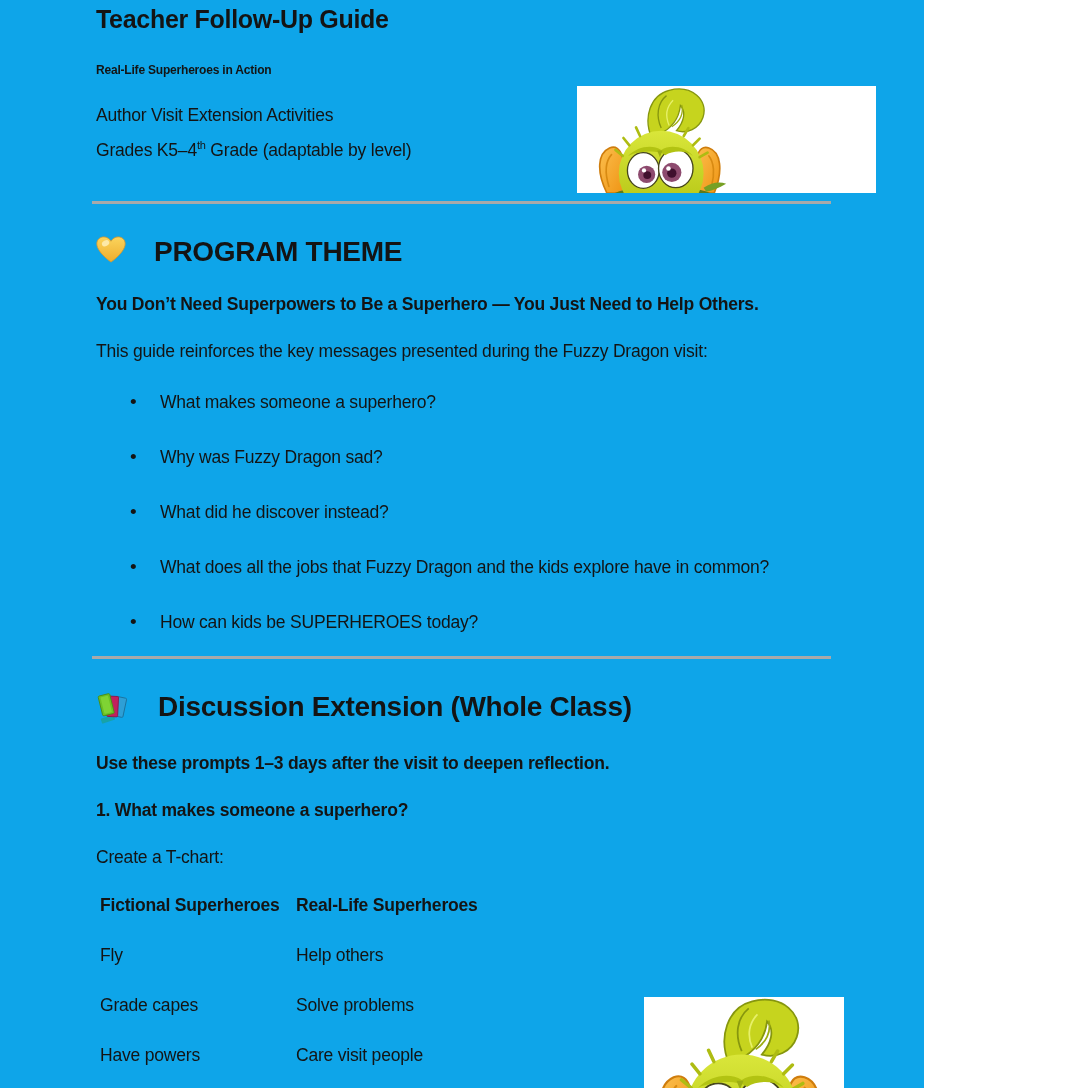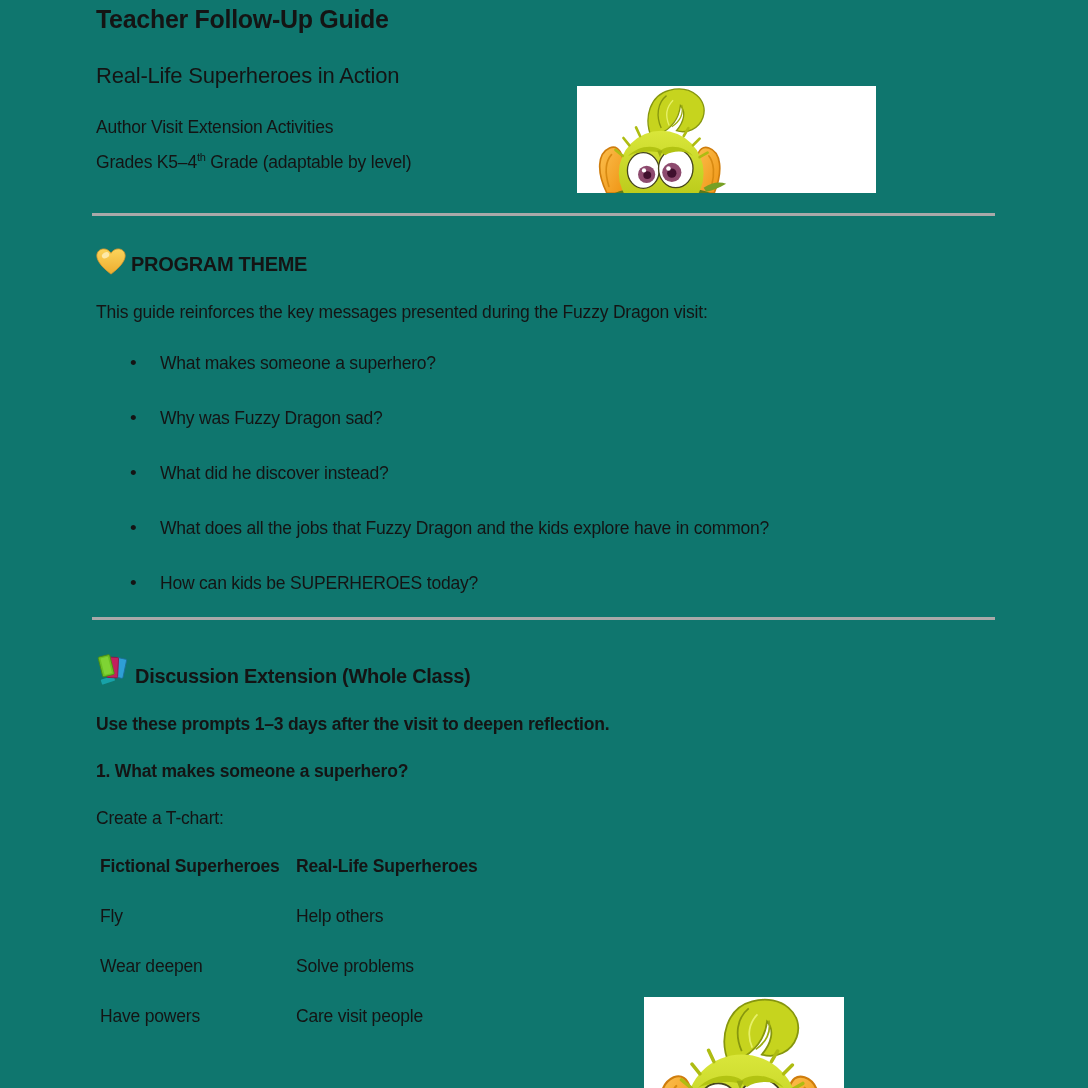--- a/index.html
+++ b/index.html
@@ -1,59 +1,59 @@
 <!DOCTYPE html>
 <html style="--divider: #a9a9a9; --text: #141414; --fur: #c6d41e; --fur-dark: #8a9a10; --ear-orange: #f5a023; --iris-plum: #8d4a6e; --heart-yellow: #f7c243; --book-green: #6cc024; --book-red: #c21f5e; --book-blue: #2e9fd6;"><head>
 <meta charset="utf-8">
 <style>
   * { box-sizing: border-box; }
   html, body { margin: 0; padding: 0; background: #ffffff; }
   .page {
     position: relative;
-    width: 1088px;
+    width: 924px;
     height: 1088px;
     overflow: hidden;
-    background: #0f766e;
+    background: #0ea5e9;
     font-family: "Liberation Sans", "DejaVu Sans", sans-serif;
     color: #141414;
     padding: 0 93px 0 96px;
     letter-spacing: -0.2px;
   }
   h1.doc-title {
     font-size: 25px;
     font-weight: bold;
     margin: 5px 0 0 0;
     letter-spacing: -0.3px;
   }
   p.doc-subtitle {
-    font-size: 22px;
-    font-weight: normal;
+    font-size: 12px;
+    font-weight: bold;
     margin: 29px 0 0 0;
   }
   p.author-block {
     font-size: 17.5px;
     line-height: 30px;
     margin: 23px 0 0 0;
   }
   sup { font-size: 11px; }
   .divider {
     border: none;
     height: 3px;
     background: var(--divider, #a9a9a9);
     margin: 0;
     margin-left: -4px;
     width: calc(100% + 4px);
   }
   .divider-1 { margin-top: 36px; }
   .divider-2 { margin-top: 19px; }
   h2.section-heading {
     display: flex;
-    align-items: flex-end;
-    gap: 5px;
-    font-size: 20px;
+    align-items: flex-start;
+    gap: 28px;
+    font-size: 28px;
     font-weight: bold;
     margin: 32px 0 0 0;
     letter-spacing: -0.3px;
   }
   h2.section-heading .icon { flex: 0 0 auto; display: inline-flex; }
   p.bold-para {
     font-size: 17.5px;
     font-weight: bold;
     margin: 26px 0 0 0;
   }
@@ -188,20 +188,21 @@
             <stop offset="1" stop-color="#eead2e"></stop>
           </linearGradient>
         </defs>
         <path d="M18 31 C6 22 1 14.5 1 9 C1 3.8 5 0.8 9.5 0.8 C13 0.8 16 2.8 18 6 C20 2.8 23 0.8 26.5 0.8 C31 0.8 35 3.8 35 9 C35 14.5 30 22 18 31 Z" fill="url(#heartGrad)" stroke="#d9992b" stroke-width="1"></path>
         <ellipse cx="11.5" cy="8.5" rx="4.6" ry="3.4" fill="#fde9a8" transform="rotate(-28 11.5 8.5)"></ellipse>
       </svg>
     </span>
     <span>PROGRAM THEME</span>
   </h2>
 
+  <p class="bold-para">You Don’t Need Superpowers to Be a Superhero — You Just Need to Help Others.</p>
   <p class="body-para">This guide reinforces the key messages presented during the Fuzzy Dragon visit:</p>
 
   <ul class="bullet-list">
     <li>What makes someone a superhero?</li>
     <li>Why was Fuzzy Dragon sad?</li>
     <li>What did he discover instead?</li>
     <li>What does all the jobs that Fuzzy Dragon and the kids explore have in common?</li>
     <li>How can kids be SUPERHEROES today?</li>
   </ul>
 
@@ -230,21 +231,21 @@
         <th class="col-fictional">Fictional Superheroes</th>
         <th>Real-Life Superheroes</th>
       </tr>
     </thead>
     <tbody>
       <tr>
         <td>Fly</td>
         <td>Help others</td>
       </tr>
       <tr>
-        <td>Wear deepen</td>
+        <td>Grade capes</td>
         <td>Solve problems</td>
       </tr>
       <tr>
         <td>Have powers</td>
         <td>Care visit people</td>
       </tr>
     </tbody>
   </table>
 
   <p class="ask-label">Ask:</p>

